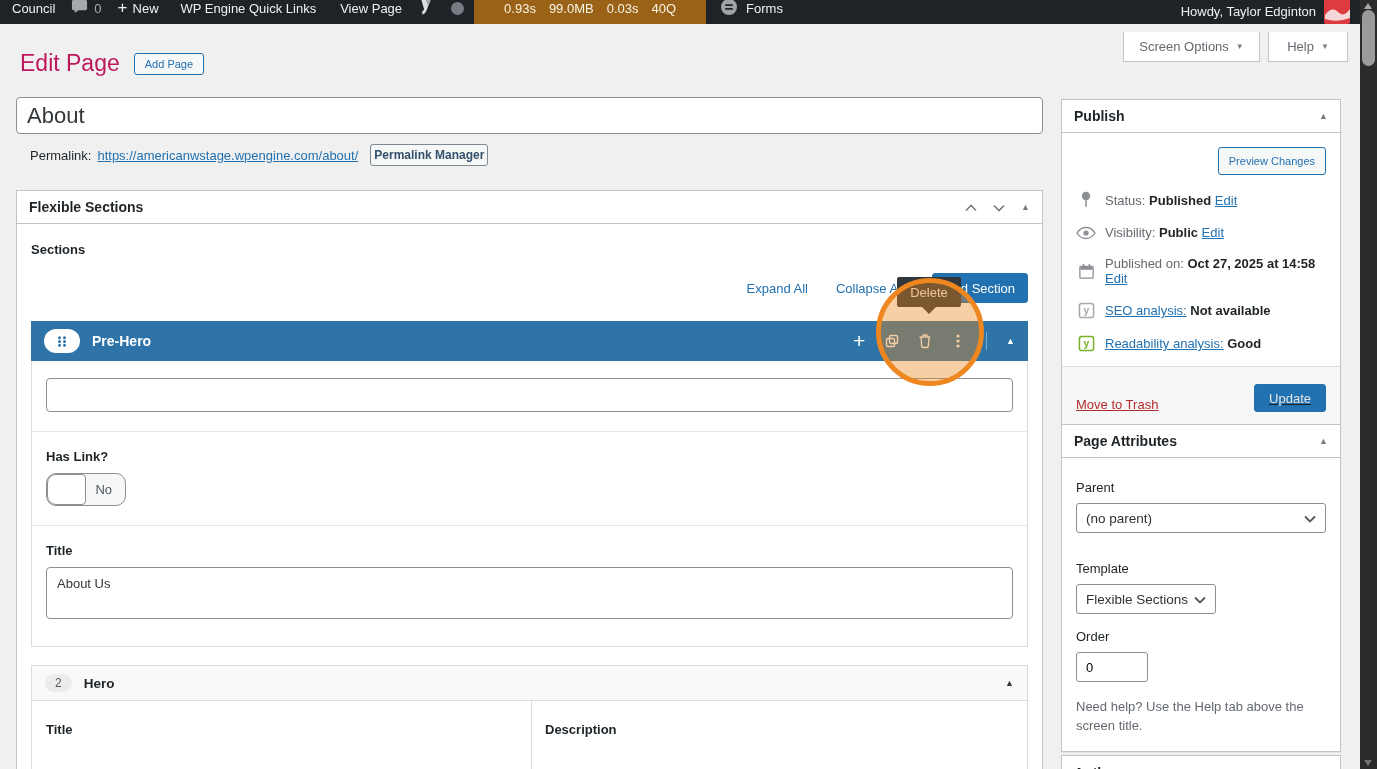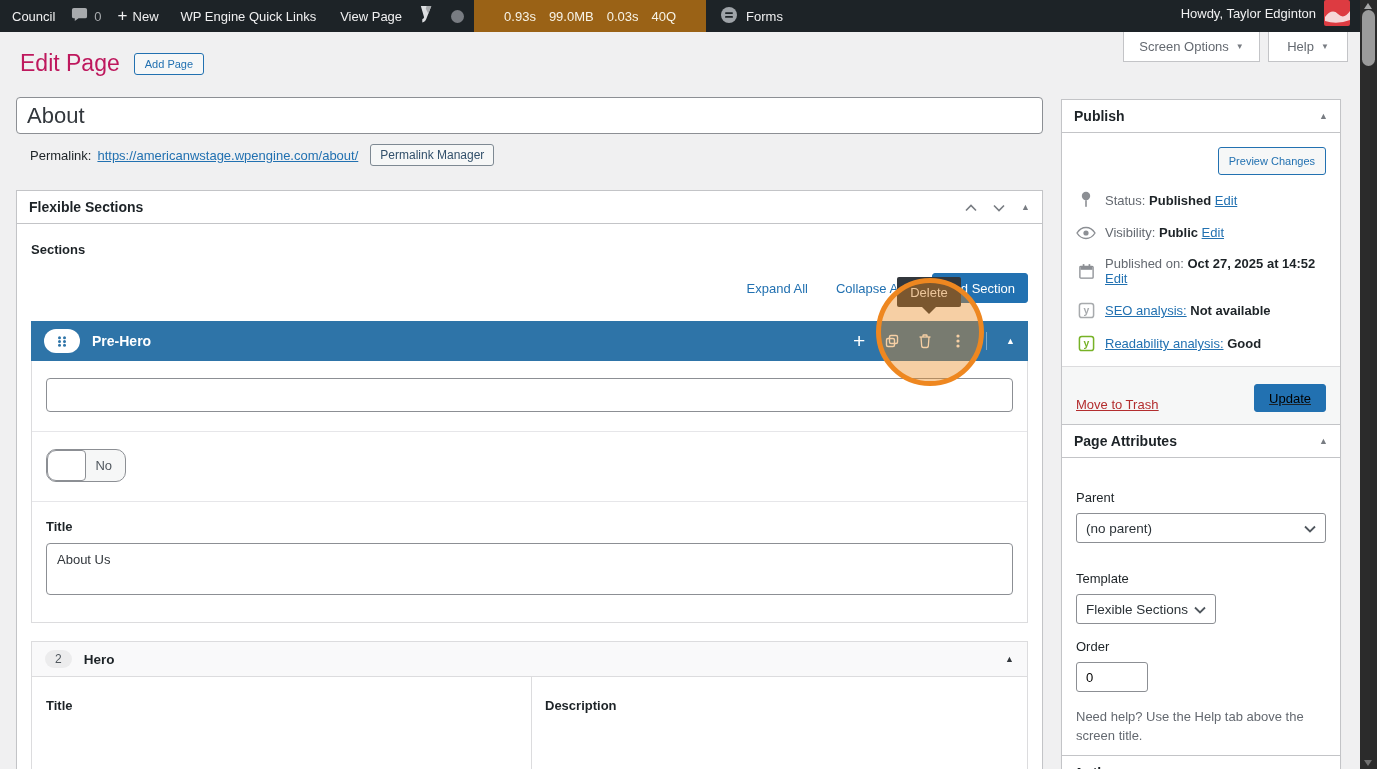--- a/index.html
+++ b/index.html
@@ -2,39 +2,39 @@
 <html><head>
 <meta charset="utf-8">
 <style>
   * { box-sizing: border-box; margin: 0; padding: 0; }
   html, body { width: 1377px; height: 769px; overflow: hidden; }
   body { font-family: "Liberation Sans", sans-serif; background: #f0f0f1; color: #1d2327; font-size: 13px; }
   #page { position: relative; width: 1377px; height: 769px; }
   .abs { position: absolute; }
 
   
-  #admin-bar { left: 0; top: 0; width: 1360px; height: 32px; background: #1d2327; display: flex; align-items: flex-start; color: #f0f0f1; z-index: 90; }
+  #admin-bar { left: 0; top: 0; width: 1360px; height: 24px; background: #1d2327; display: flex; align-items: flex-end; color: #f0f0f1; z-index: 90; }
   .ab-item { display: flex; align-items: center; height: 32px; padding: 0 8px; cursor: pointer; white-space: nowrap; }
   .ab-muted { color: #a7aaad; }
   #qm-block { background: #9a6216; color: #f7f3e6; display: flex; gap: 13px; padding: 0 30px; height: 32px; align-items: center; }
   #ab-right { margin-left: auto; display: flex; align-items: center; }
   #avatar { width: 26px; height: 26px; border-radius: 2px; margin: 0 10px 0 8px; overflow: hidden; }
 
   
   .top-tab { top: 32px; height: 30px; background: #fff; border: 1px solid #c3c4c7; border-top: none; color: #646970; display: flex; align-items: center; justify-content: center; gap: 7px; cursor: pointer; }
   .tab-arrow { font-size: 8px; color: #787c82; }
 
   
   #heading-row { left: 20px; top: 50px; display: flex; align-items: center; gap: 14px; }
   #page-heading { font-size: 23px; font-weight: 400; color: #be185d; }
   .btn-outline-blue { background: #f6f7f7; border: 1px solid #2271b1; color: #2271b1; border-radius: 3px; font-size: 11px; padding: 4px 10px; cursor: pointer; font-family: inherit; }
   #title-input { left: 16px; top: 97px; width: 1027px; height: 37px; border: 1px solid #8c8f94; border-radius: 4px; padding: 3px 10px; font-size: 22px; color: #32373c; background: #fff; font-family: inherit; }
   #permalink-row { left: 30px; top: 144px; display: flex; align-items: center; gap: 6px; }
   #permalink-row a { color: #2271b1; }
-  .btn-permalink { background: #f6f7f7; border: 1px solid #7e8993; color: #32506b; border-radius: 3px; font-size: 12px; padding: 3px 9px; cursor: pointer; font-family: inherit; }
+  .btn-permalink { background: #f6f7f7; border: 1px solid #7e8993; color: #32506b; border-radius: 3px; font-size: 12px; padding: 3px 3px; cursor: pointer; font-family: inherit; font-weight: bold; }
 
   
   .metabox { background: #fff; border: 1px solid #c3c4c7; box-shadow: 0 1px 1px rgba(0,0,0,.04); }
   .mb-header { display: flex; align-items: center; padding: 0 12px; height: 33px; border-bottom: 1px solid #c3c4c7; }
   .mb-title { font-size: 14px; font-weight: bold; }
   .mb-header-icons { margin-left: auto; display: flex; align-items: center; gap: 16px; color: #787c82; }
   .toggle-tri { font-size: 9px; color: #787c82; cursor: pointer; }
 
   
   #flex-box { left: 16px; top: 190px; width: 1027px; height: 640px; }
@@ -76,25 +76,25 @@
   .side-box { width: 280px; }
   #publish-box { left: 1061px; top: 99px; }
   #publish-body { padding: 12px 14px; }
   #preview-row { display: flex; justify-content: flex-end; margin-top: 2px; }
   .misc-row { display: flex; align-items: center; gap: 9px; margin-top: 16px; color: #646970; }
   .misc-row b { color: #1d2327; }
   .misc-row a { color: #2271b1; }
   .row-icon { width: 20px; display: flex; justify-content: center; flex-shrink: 0; }
   #publish-footer { margin-top: 14px; margin-left: -14px; margin-right: -14px; margin-bottom: -12px; background: #f6f7f7; border-top: 1px solid #dcdcde; padding: 17px 14px; display: flex; align-items: flex-end; justify-content: space-between; text-decoration: underline; }
   #trash-link { color: #b32d2e; text-decoration: underline; cursor: pointer; }
-  .btn-update { background: #2271b1; color: #000000; border: 1px solid #2271b1; border-radius: 3px; height: 28px; padding: 0 14px; font-size: 13px; cursor: pointer; font-family: inherit; }
+  .btn-update { background: #2271b1; color: #e5e5e5; border: 1px solid #2271b1; border-radius: 3px; height: 28px; padding: 0 14px; font-size: 13px; cursor: pointer; font-family: inherit; }
 
   #pa-box { left: 1061px; top: 424px; }
   #pa-body { padding: 14px 14px 16px; }
-  .pa-label { margin-top: 18px; color: #1d2327; }
+  .pa-label { margin-top: 8px; color: #1d2327; }
   .pa-select { margin-top: 8px; height: 30px; border: 1px solid #8c8f94; border-radius: 3px; background: #fff; display: flex; align-items: center; justify-content: space-between; padding: 0 9px; cursor: pointer; color: #2c3338; font-size: 13.5px; }
   #order-input { margin-top: 8px; width: 72px; height: 30px; border: 1px solid #8c8f94; border-radius: 3px; padding: 0 9px; font-size: 13px; font-family: inherit; }
   #pa-help { margin-top: 15px; color: #646970; line-height: 19px; width: 248px; }
 
   #author-box { left: 1061px; top: 755px; height: 60px; }
 
   
   #scrollbar { left: 1360px; top: 0; width: 17px; height: 769px; background: #2b2b2b; z-index: 120; }
   #sb-thumb { position: absolute; left: 2px; top: 10px; width: 13px; height: 56px; background: #9b9b9b; border-radius: 7px; cursor: pointer; }
   .sb-arrow { position: absolute; left: 4px; width: 0; height: 0; border-left: 4.5px solid transparent; border-right: 4.5px solid transparent; cursor: pointer; }
@@ -242,20 +242,21 @@
             </span>
           <span class="bar-sep"></span>
           <span class="toggle-tri" style="color:#fff">▲</span>
         </span>
       </div>
       <div id="section1-panel">
         <div class="acf-field">
           <input class="acf-input-text" value="" style="">
         </div>
         <div class="acf-field">
+          <div class="acf-label">Has Link?</div>
           <div id="toggle">
             <span id="toggle-knob"></span>
             <span id="toggle-text">No</span>
           </div>
         </div>
         <div class="acf-field" style="padding-bottom:24px">
           <div class="acf-label">Title</div>
           <textarea class="acf-textarea" style="">About Us</textarea>
         </div>
       </div>
@@ -314,21 +315,21 @@
       </div>
       <div class="misc-row">
         <span class="row-icon">
             <svg width="17" height="17" viewBox="0 0 18 18">
               <rect x="2" y="3.5" width="14" height="12.5" rx="1" fill="none" stroke="#8c8f94" stroke-width="1.4"></rect>
               <rect x="2.7" y="4.2" width="12.6" height="3" fill="#8c8f94"></rect>
               <rect x="5" y="1.2" width="1.8" height="3" fill="#8c8f94"></rect>
               <rect x="11.2" y="1.2" width="1.8" height="3" fill="#8c8f94"></rect>
             </svg>
           </span>
-        <span><span>Published on:</span> <b>Oct 27, 2025 at 14:52</b> <a href="#">Edit</a></span>
+        <span><span>Published on:</span> <b>Oct 27, 2025 at 14:58</b> <a href="#">Edit</a></span>
       </div>
       <div class="misc-row">
         <span class="row-icon">
             <svg width="17" height="17" viewBox="0 0 18 18">
               <rect x="1.5" y="1.5" width="15" height="15" rx="2.5" fill="none" stroke="#a7aaad" stroke-width="1.6"></rect>
               <text x="9" y="13" text-anchor="middle" font-size="11" font-family="Liberation Sans" font-weight="bold" fill="#a7aaad">y</text>
             </svg>
           </span>
         <span><a href="#" style="text-decoration:underline">SEO analysis:</a> <b>Not available</b></span>
       </div>

